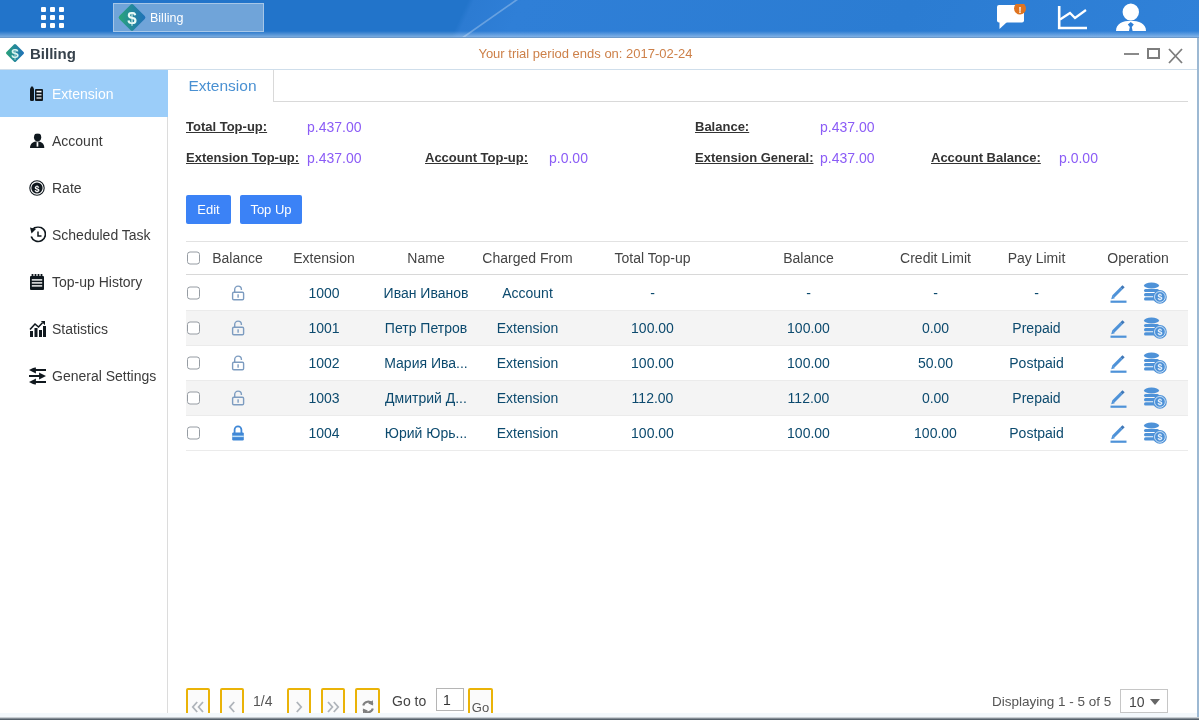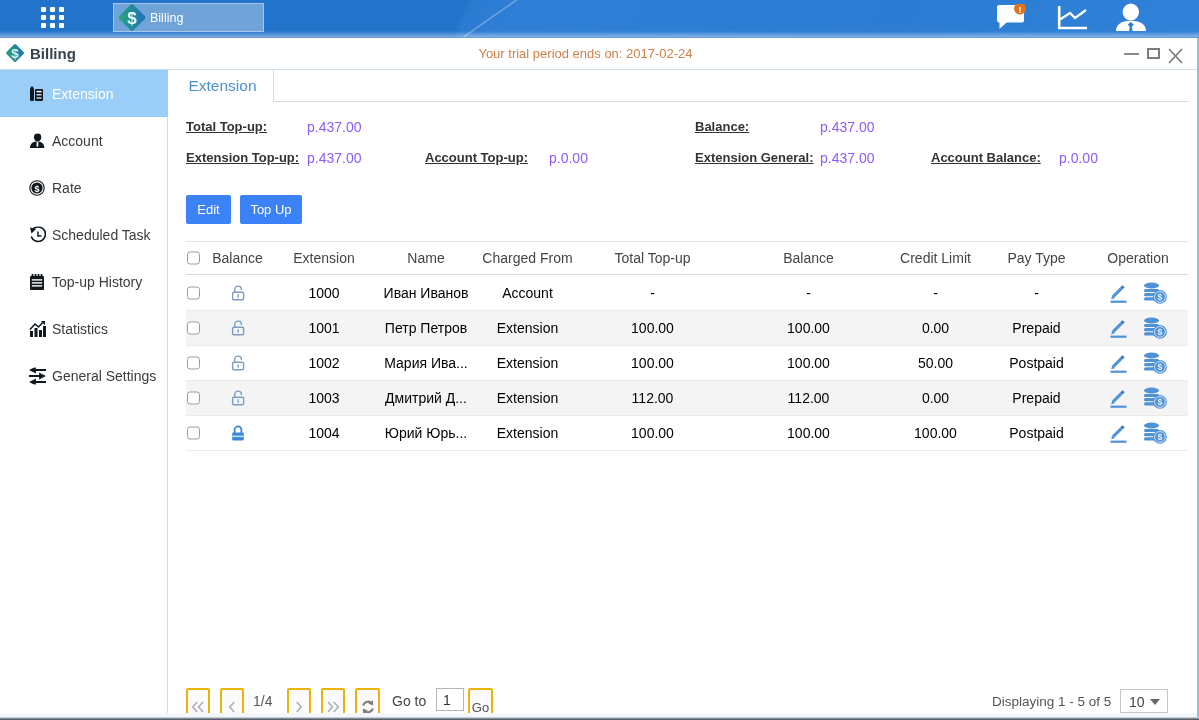--- a/index.html
+++ b/index.html
@@ -39,21 +39,21 @@
 #tabline { left:106px; top:31px; width:914px; height:1px; background:#d9d9d9; }
 .lbl { font-weight:bold; font-size:13px; color:#333;text-decoration:underline; }
 .val { font-size:14px; color:#8b5cf6; }
 .btn { position:absolute; background:#3b82f6; color:#fff; font-size:13px; border-radius:2px;
   display:flex; align-items:center; justify-content:center; }
 
 #thead { left:18px; top:171px; width:1002px; height:34px; border-top:1px solid #e2e2e2; border-bottom:1px solid #d8d8d8; }
 .th { position:absolute; top:50%; transform:translate(-50%,-50%); font-size:14px; color:#444; white-space:nowrap; }
 .row { position:absolute; left:18px; width:1002px; height:35px; border-bottom:1px solid #ebebeb; }
 .row.alt { background:#f4f4f4; }
-.td { position:absolute; top:50%; transform:translate(-50%,-50%); font-size:14px; color:#000000; white-space:nowrap; }
+.td { position:absolute; top:50%; transform:translate(-50%,-50%); font-size:14px; color:#0c4a6e; white-space:nowrap; }
 .cb { position:absolute; left:0.5px; top:50%; transform:translateY(-50%); width:13px; height:13px;
   border:1.5px solid #969ca3; border-radius:3px; background:#fff; }
 .cicon { position:absolute; top:50%; transform:translate(-50%,-50%); }
 
 .pgbtn { position:absolute; top:618px; width:24px; height:38px; background:#fbfbfb; border:2px solid #eab308;
   border-radius:2px; color:#b0b0b0; font-size:14px; display:flex; align-items:center; justify-content:center; }
 #goinput { left:268px; top:618px; width:28px; height:23px; border:1px solid #b5b5b5; font-size:14px; color:#333;
   padding-left:6px; display:flex; align-items:center; background:#fff; }
 #displaying { top:624px; left:824px; font-size:13.5px; color:#555; }
 #psel { left:952px; top:619px; width:48px; height:24px; border:1px solid #c6c6c6; background:#fff; }
@@ -223,21 +223,21 @@
 
   <div id="thead" class="abs">
     <div class="cb"></div>
     <div class="th" style="left:51.5px">Balance</div>
     <div class="th" style="left:138px">Extension</div>
     <div class="th" style="left:240px">Name</div>
     <div class="th" style="left:341.5px">Charged From</div>
     <div class="th" style="left:466.5px">Total Top-up</div>
     <div class="th" style="left:622.5px">Balance</div>
     <div class="th" style="left:749.5px">Credit Limit</div>
-    <div class="th" style="left:850.5px">Pay Type</div>
+    <div class="th" style="left:850.5px">Pay Limit</div>
     <div class="th" style="left:952px">Operation</div>
   </div>
 
   <div class="row" style="top:206px">
     <div class="cb"></div>
     <svg class="cicon" style="left:51.5px" width="16" height="18" viewBox="0 0 16 18">
       <rect x="2.6" y="8.2" width="11" height="7.6" rx="1.2" fill="none" stroke="#7d9cc0" stroke-width="1.4"></rect>
       <path d="M4.7 8.2 L4.7 5.5 A3.35 3.35 0 0 1 11.4 5.5 L11.4 6.1" fill="none" stroke="#7d9cc0" stroke-width="1.4"></path>
       <rect x="7.4" y="10.3" width="1.4" height="3.4" fill="#7d9cc0"></rect>
     </svg>

